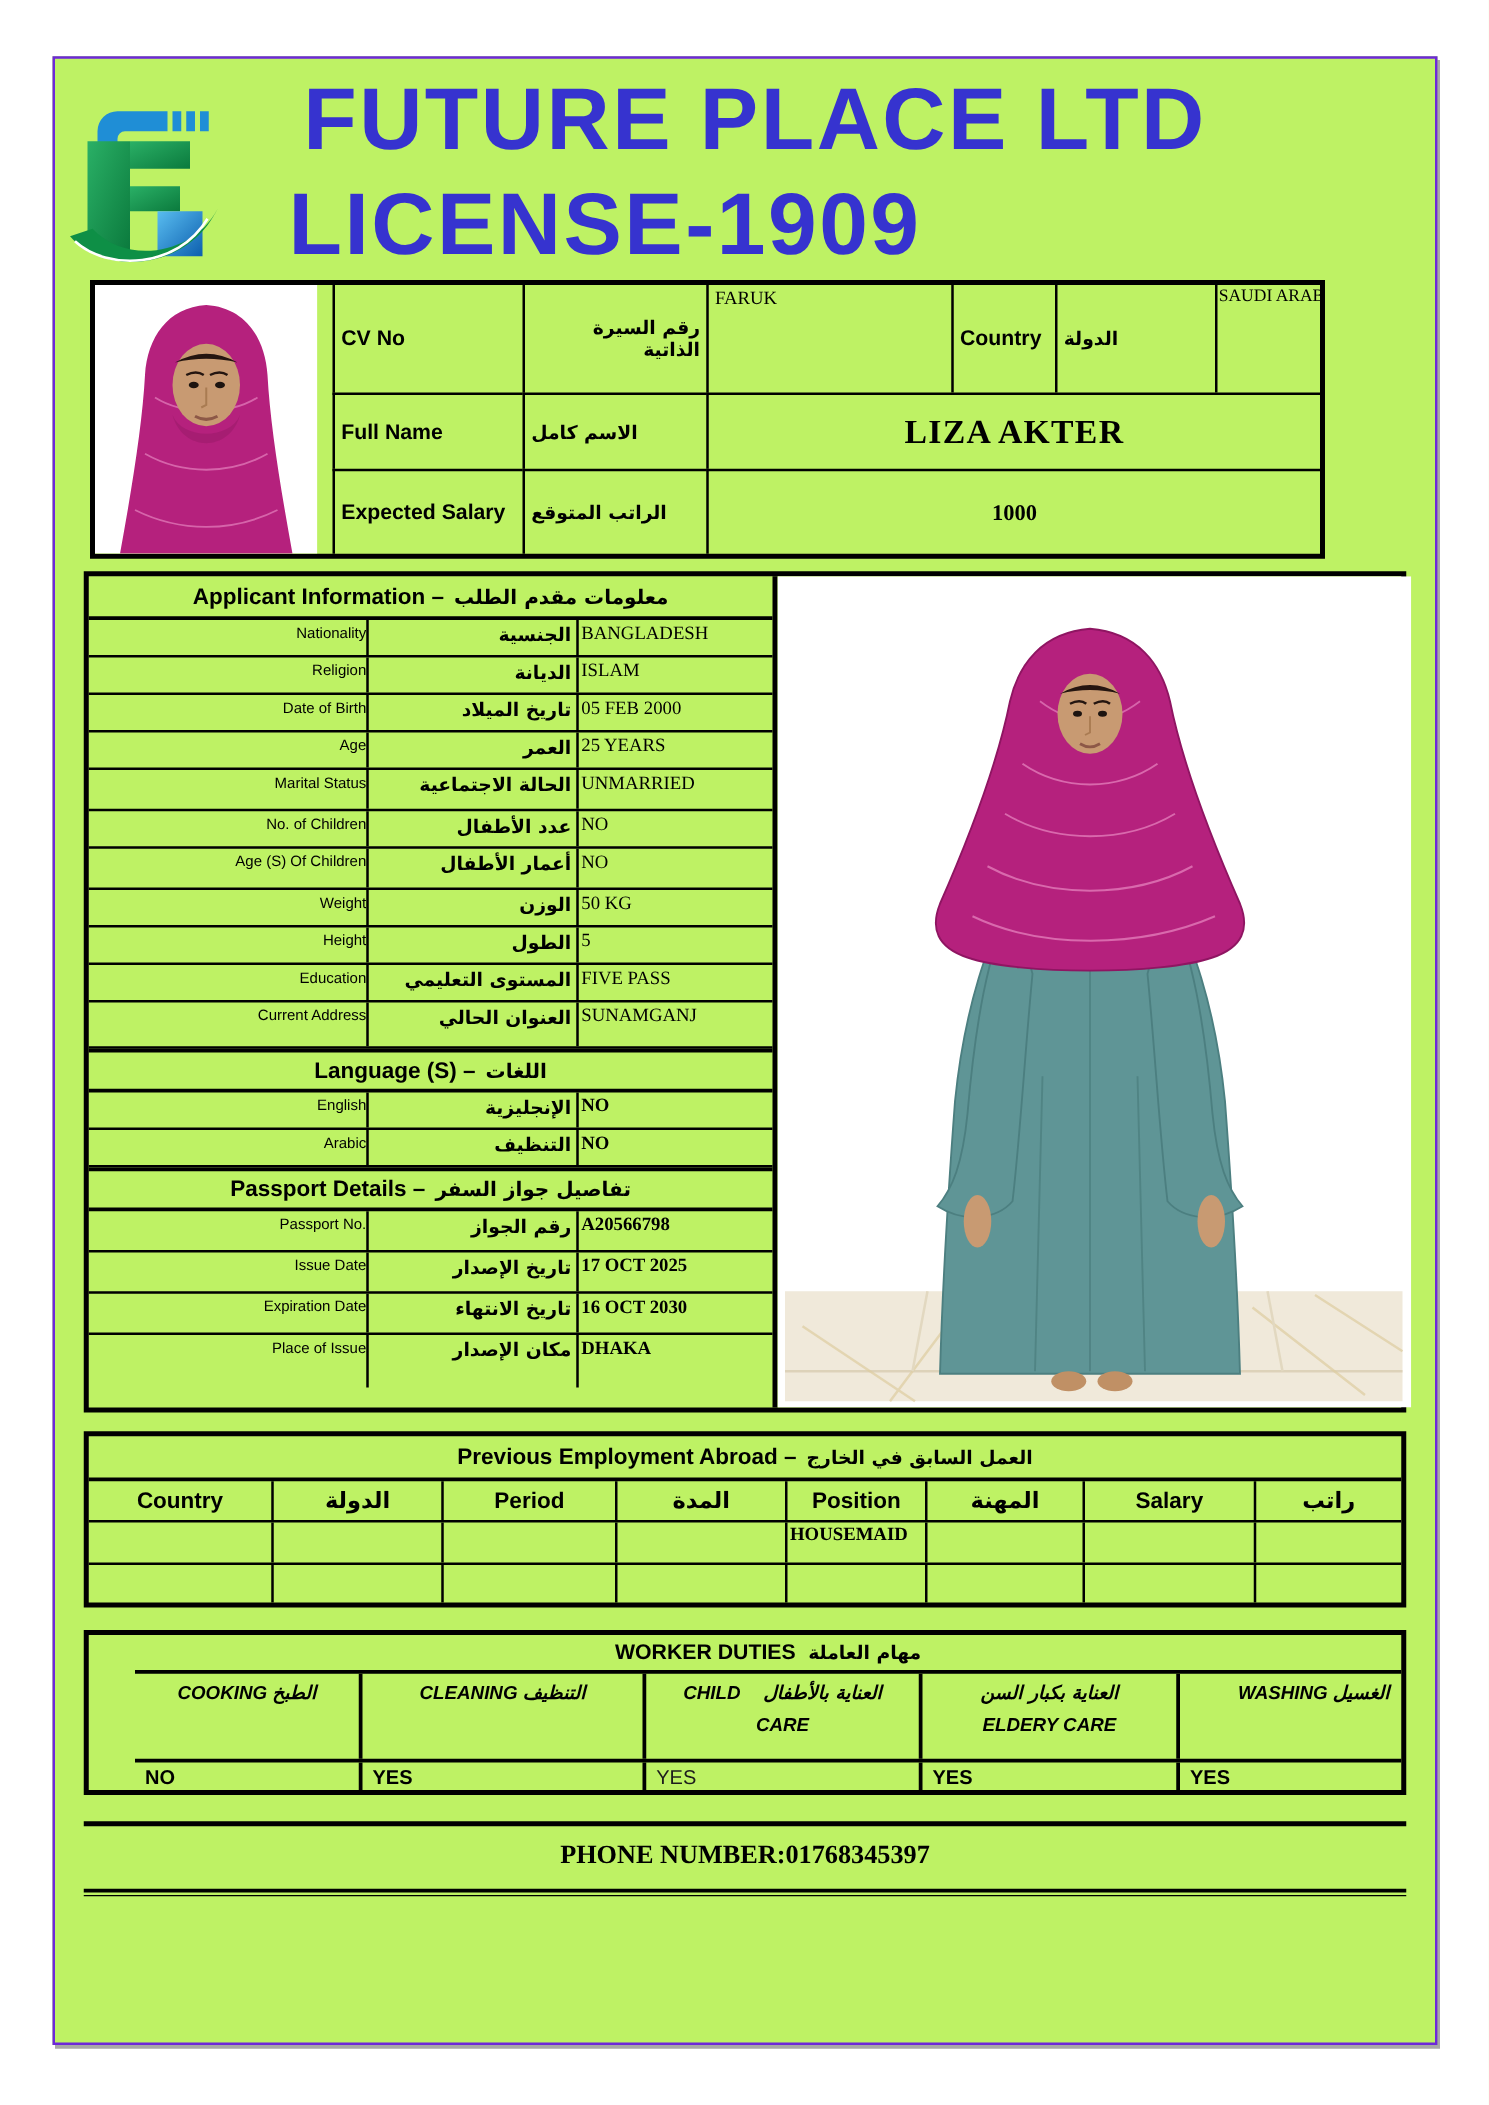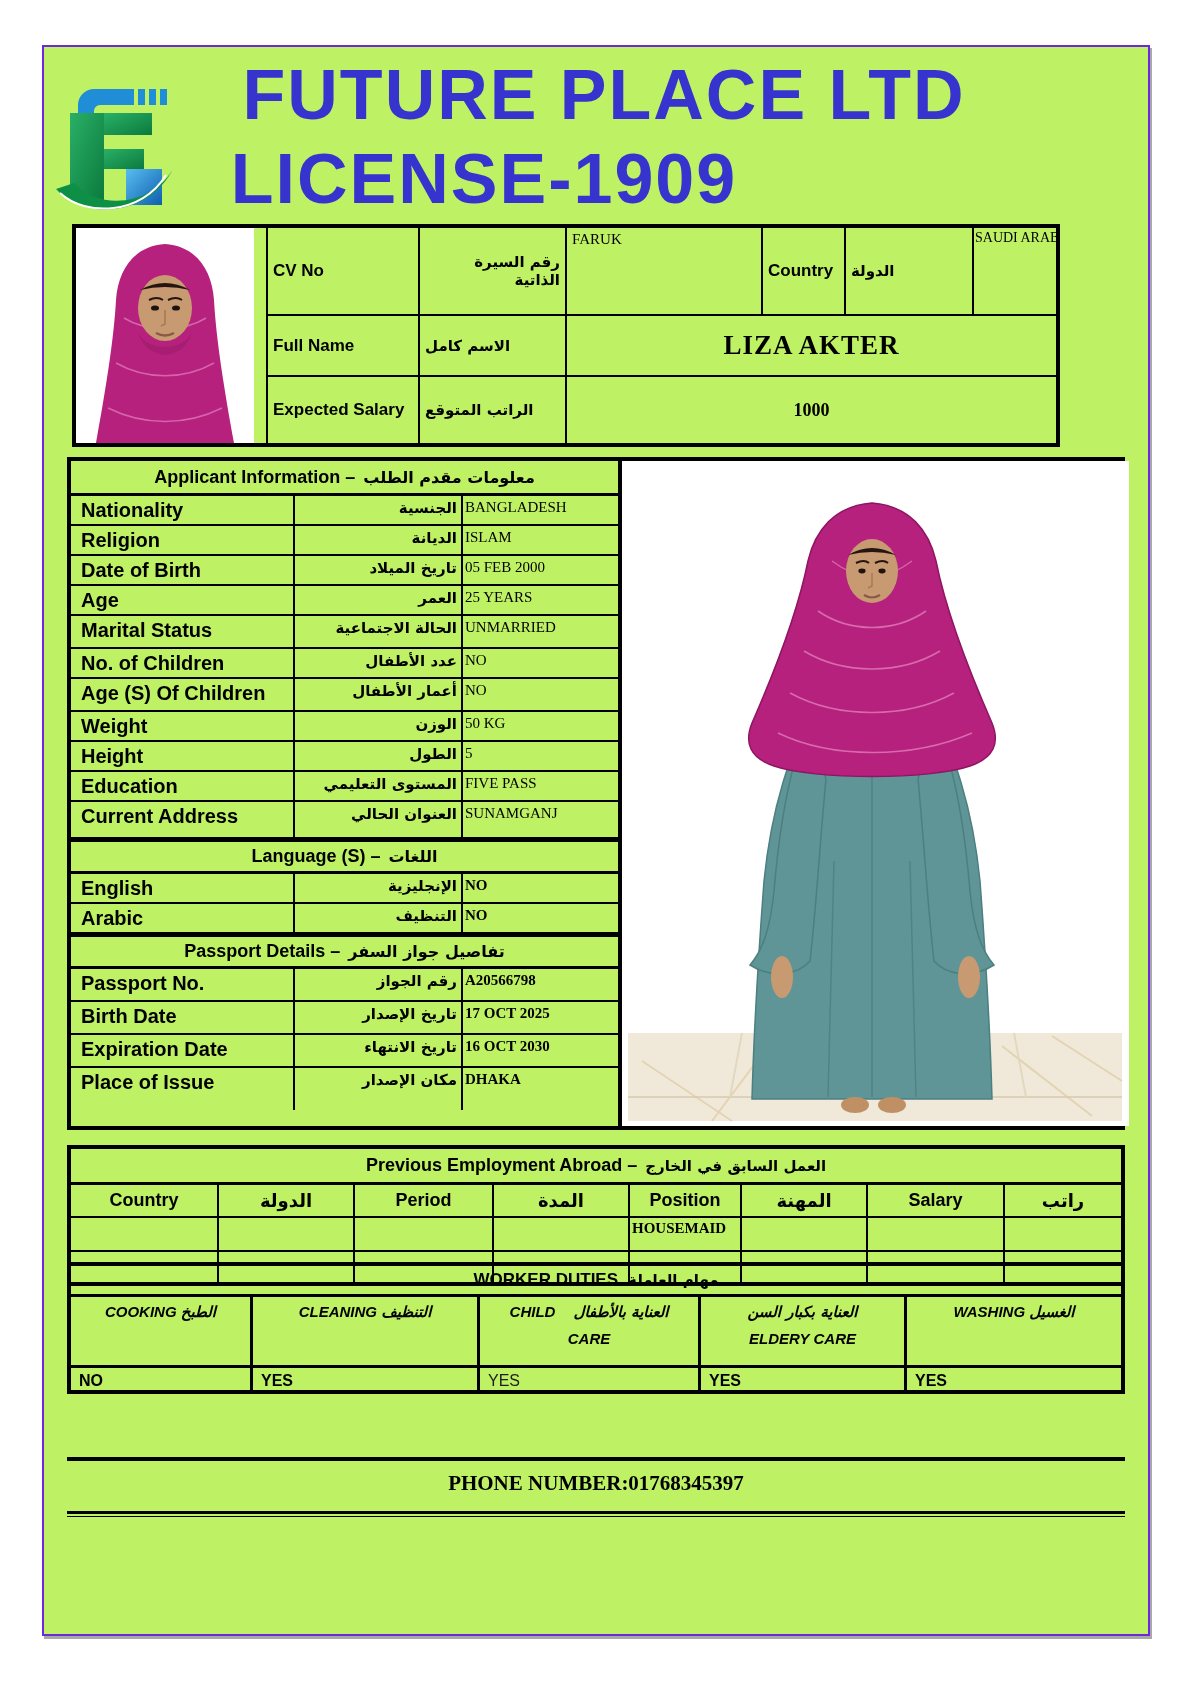--- a/index.html
+++ b/index.html
@@ -46,43 +46,43 @@
   .photo-cell2 { flex:1; border-left:4px solid #000; position:relative; }
   .sec { border-top:3px solid #000; border-bottom:3px solid #000;
     display:flex; align-items:center; justify-content:center; gap:8px; height:35px; flex:none; }
   .sec:first-child { border-top:none; }
   .sec .en { font-weight:bold; font-size:18px; }
   .sec .ar { font-size:16px; }
   .irow { height:30px; flex:none; display:grid; grid-template-columns:222px 168px 157px;
     border-bottom:2px solid #000; }
   .irow.h33 { height:33px; } .irow.h36 { height:37px; } .irow.h42 { height:42px; }
   .irow.last { border-bottom:none; }
-  .irow > .c-lbl { padding:3px 0 0 10px; font-size:20px; font-weight:bold; }
+  .irow > .c-lbl { padding:3px 0 0 10px; font-size:12px; font-weight:normal;text-align:right; }
   .irow > .c-ar  { border-left:2px solid #000; padding:3px 4px 0 0; text-align:right; }
   .irow > .c-val { border-left:2px solid #000; padding:3px 0 0 2px; }
   .filler { flex:1; }
   
   .employment { position:absolute; left:23px; top:1098px; width:1058px; height:141px;
     border:4px solid #000; display:flex; flex-direction:column; }
   .emp-title { height:36px; border-bottom:3px solid #000; display:flex; align-items:center;
     justify-content:center; gap:8px; }
   .emp-title .en { font-weight:bold; font-size:18px; }
   .emp-grid { display:grid; grid-template-columns:146px 136px 139px 136px 112px 126px 137px 118px; }
   .emp-head { height:33px; border-bottom:2px solid #000; }
   .emp-head > div { border-left:2px solid #000; display:flex; align-items:center; justify-content:center;
     font-weight:bold; font-size:18px; }
   .emp-head > div:first-child { border-left:none; }
   .emp-row { height:34px; border-bottom:2px solid #000; }
   .emp-row:last-child { border-bottom:none; flex:1; }
   .emp-row > div { border-left:2px solid #000; padding:2px 1px 0 2px;
     font-family:"Liberation Serif",serif; font-weight:bold; font-size:15px; }
   .emp-row > div:first-child { border-left:none; }
   
-  .duties { position:absolute; left:23px; top:1215px; width:1058px; height:132px;
-    border:4px solid #000; display:flex; flex-direction:column; }
+  .duties { position:absolute; left:23px; top:1257px; width:1058px; height:132px;
+    border:4px solid #000; display:flex; flex-direction:column;padding-left:37px; }
   .dut-title { height:33px; border-bottom:3px solid #000; display:flex; align-items:center;
     justify-content:center; gap:10px; }
   .dut-title .en { font-weight:bold; font-size:17px; }
   .dut-grid { display:grid; grid-template-columns:179px 227px 221px 206px 217px; }
   .dut-head { height:77px; border-bottom:3px solid #000; }
   .dut-head > div { border-left:3px solid #000; padding-top:6px; text-align:center;
     font-style:italic; font-weight:bold; font-size:15px; }
   .dut-head > div:first-child { border-left:none; }
   .dut-head .l2 { margin-top:9px; }
   .dut-vals { flex:1; }
@@ -242,21 +242,21 @@
       <div class="sec">
         <span class="en">Passport Details –</span>
         <span class="ar">تفاصيل جواز السفر</span>
       </div>
       <div class="irow h33">
         <div class="c-lbl">Passport No.</div>
         <div class="c-ar ar">رقم الجواز</div>
         <div class="c-val valb">A20566798</div>
       </div>
       <div class="irow h33">
-        <div class="c-lbl">Birth Date</div>
+        <div class="c-lbl">Issue Date</div>
         <div class="c-ar ar">تاريخ الإصدار</div>
         <div class="c-val valb">17 OCT 2025</div>
       </div>
       <div class="irow h33">
         <div class="c-lbl">Expiration Date</div>
         <div class="c-ar ar">تاريخ الانتهاء</div>
         <div class="c-val valb">16 OCT 2030</div>
       </div>
       <div class="irow h42 last">
         <div class="c-lbl">Place of Issue</div>

